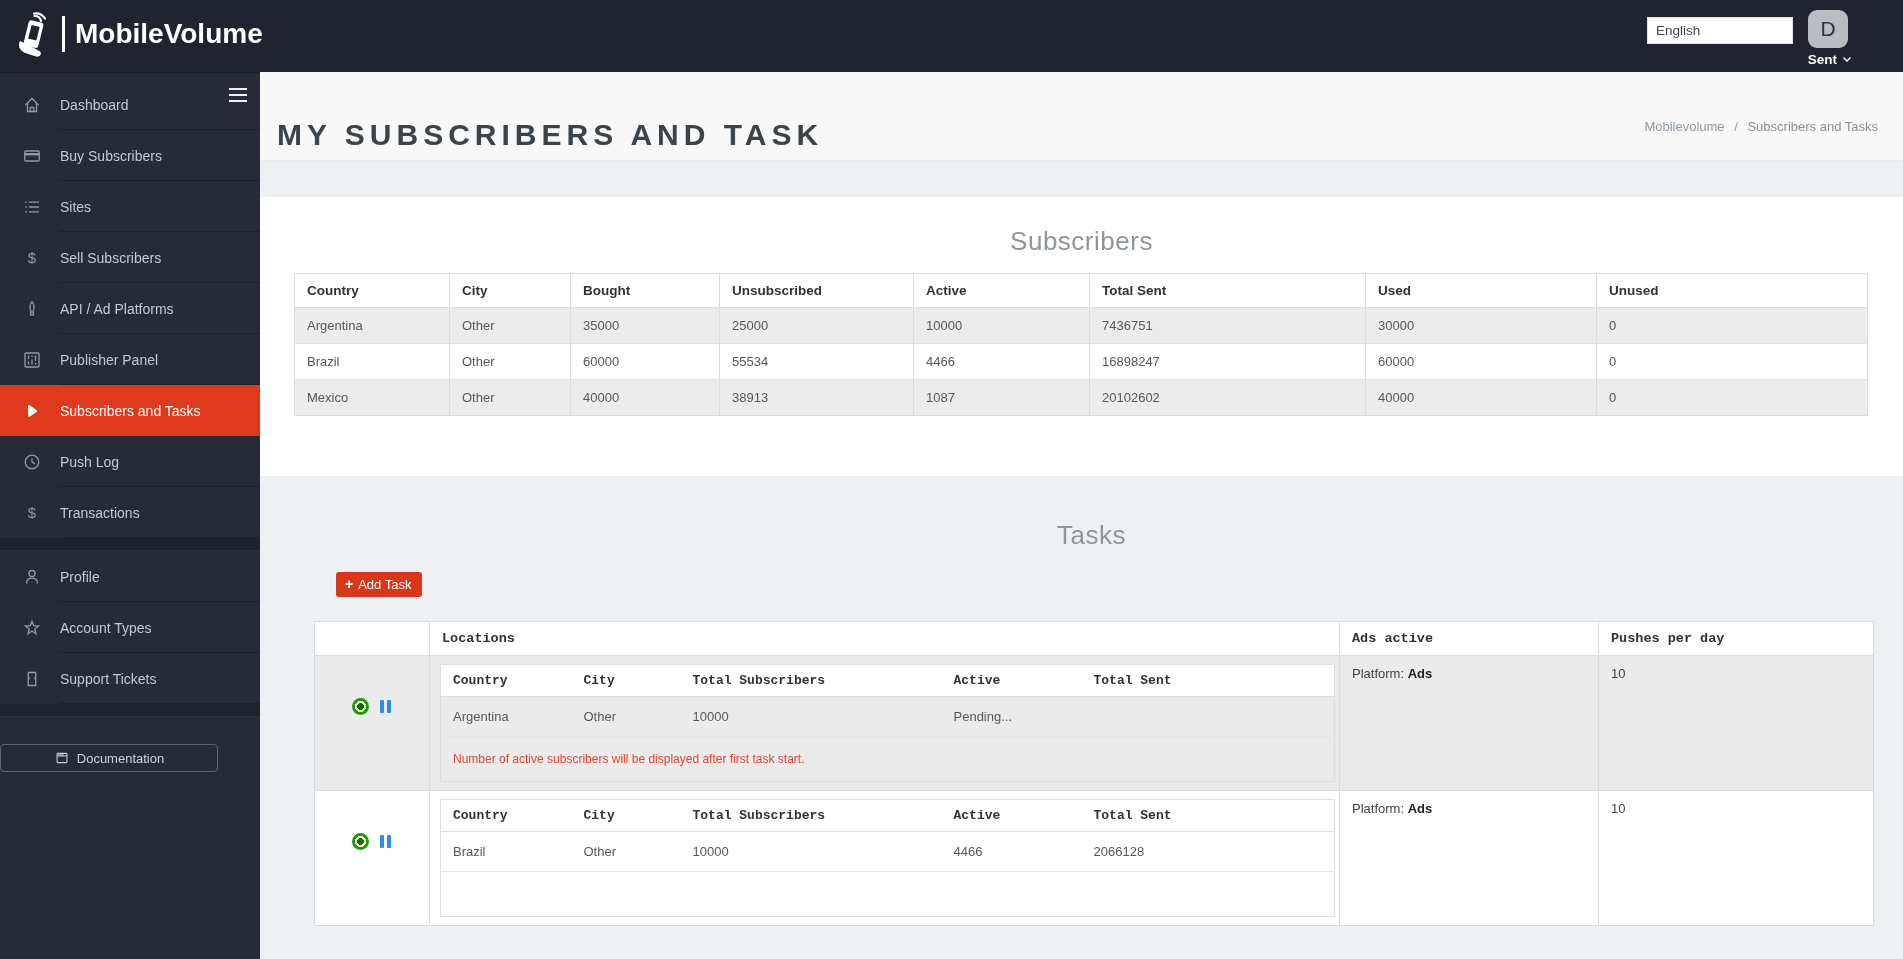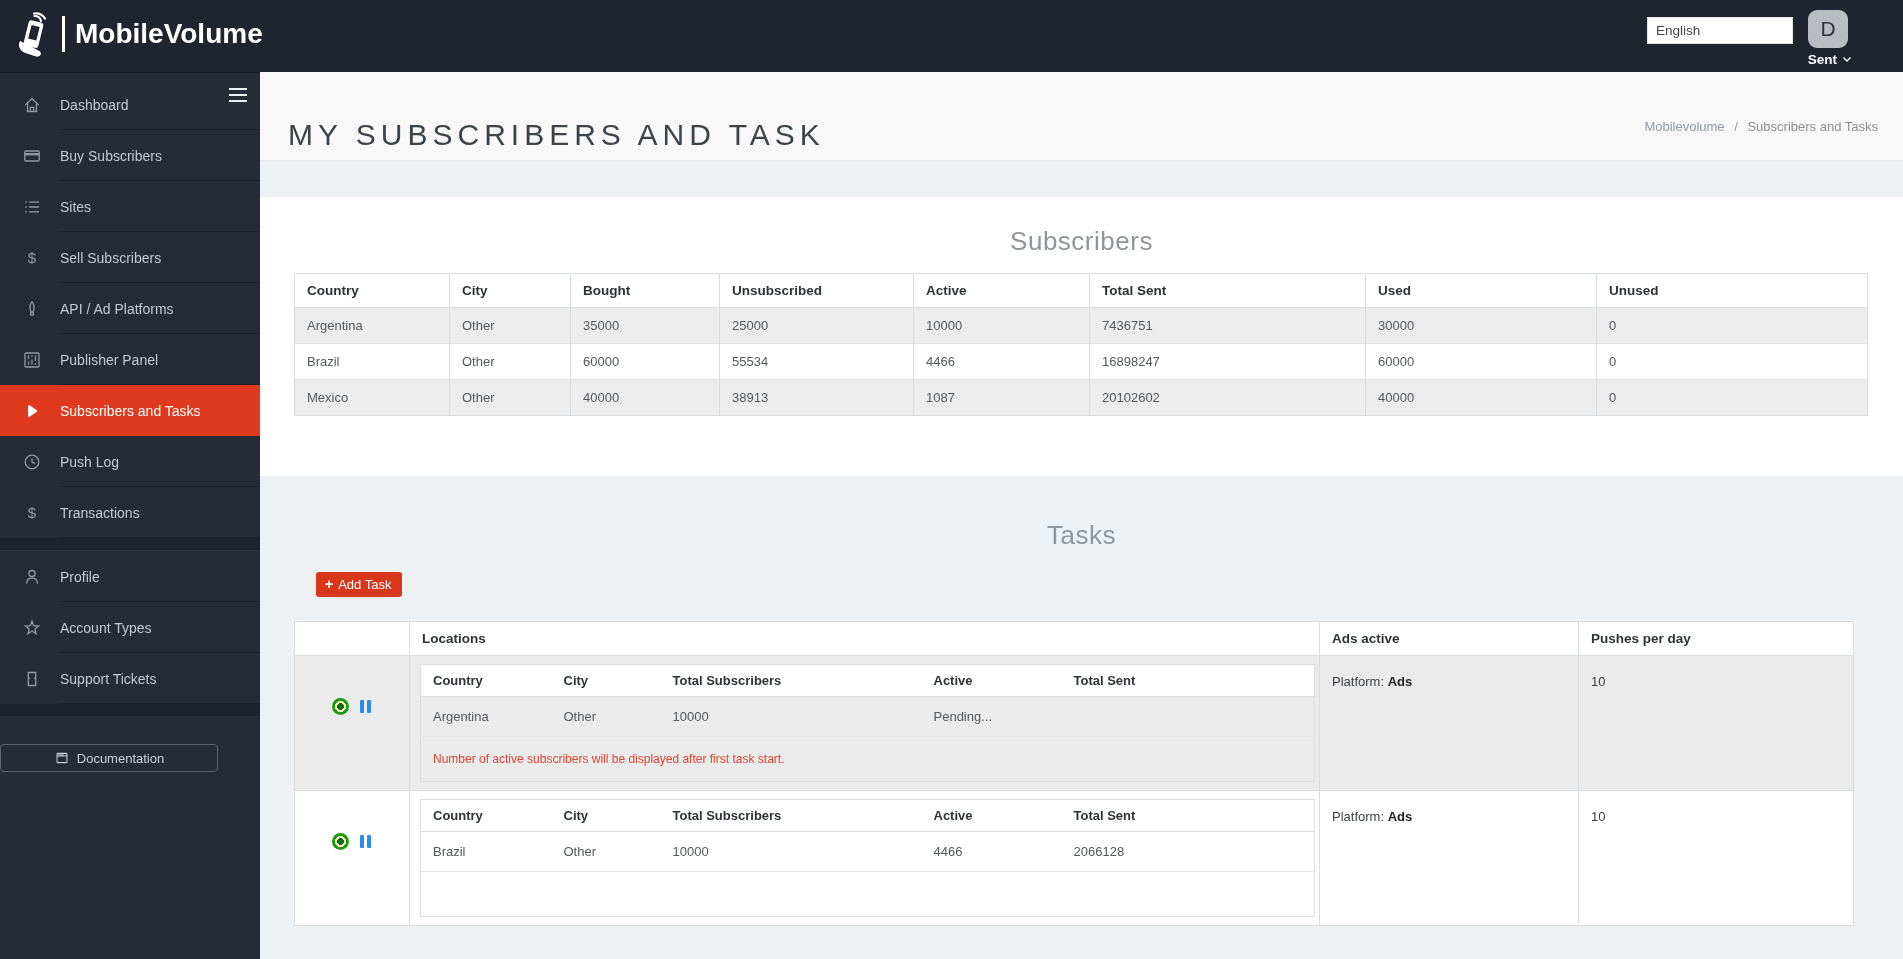--- a/index.html
+++ b/index.html
@@ -41,64 +41,64 @@
     color:#ccd1d8;font-size:13px;display:flex;align-items:center;justify-content:center;gap:7px;cursor:pointer;
     font-family:"Liberation Sans",sans-serif;}
   .doc-btn .icn{width:16px;height:16px;color:#ccd1d8;}
 
   
   .main{position:absolute;top:72px;left:260px;width:1643px;height:887px;}
   .header-top{position:relative;height:89px;background:#f8f8f9;border-bottom:1px solid #ebebeb;}
   .breadcrumb{position:absolute;top:11px;right:25px;font-size:13px;color:#8f8f8f;margin-top:36px;}
   .breadcrumb .bc-root{color:#8e9aa6;cursor:pointer;}
   .breadcrumb .bc-sep{margin:0 6px;color:#9a9a9a;}
-  .page-title{position:absolute;left:17px;top:46px;font-size:30px;line-height:34px;font-weight:400;
-    letter-spacing:5px;color:#3d4449;margin-left:11px;}
+  .page-title{position:absolute;left:17px;top:46px;font-size:30px;line-height:34px;font-weight:700;
+    letter-spacing:5px;color:#3d4449;}
   .header-bottom{height:81px;background:#f4f4f6;padding:11px 0 0 19px;}
   .page-subtitle{font-size:15px;color:#b3b3b3;}
   .band{height:36px;background:var(--tasks-bg);}
   .panel-white{height:279px;background:#fff;}
   .section-heading{text-align:center;font-size:26px;font-weight:400;letter-spacing:0.5px;color:#8f969b;}
   .panel-white .section-heading{padding-top:29px;}
 
   
   .subs-table{border-collapse:collapse;margin:16px 36px 0 34px;width:1573px;background:#fff;table-layout:fixed;}
   .subs-table th{border:1px solid var(--border);font-size:13.5px;font-weight:700;color:#2e3338;
     text-align:left;padding:9px 12px;background:#fff;}
   .subs-table td{border-left:1px solid var(--border);border-right:1px solid var(--border);
     border-top:1px solid #e0e2e4;font-size:13px;color:#54585c;padding:10px 12px;}
   .subs-table tbody tr:nth-child(odd) td{background:#ececec;}
   .subs-table tbody tr:last-child td{border-bottom:1px solid var(--border);}
 
   
-  .tasks-section{background:var(--tasks-bg);height:402px;}
+  .tasks-section{background:var(--tasks-bg);height:402px;margin-left:20px;}
   .tasks-section .section-heading{padding-top:44px;}
   .add-task-btn{margin:21px 0 0 56px;background:#d9371c;color:#fff;border:none;border-radius:3px;
     font-size:13px;padding:5px 11px 6px 9px;height:25px;display:inline-flex;align-items:center;gap:5px;
     cursor:pointer;font-family:"Liberation Sans",sans-serif;}
   .add-task-btn .plus{font-size:14px;font-weight:700;line-height:13px;}
   .tasks-table{border-collapse:collapse;margin:24px 0 0 34px;width:1559px;table-layout:fixed;}
   .tasks-table th{border:1px solid var(--border);background:#fff;font-size:13.5px;font-weight:700;
-    color:#2e3338;text-align:left;padding:8px 12px;height:34px;}
+    color:#2e3338;text-align:left;padding:8px 12px;height:34px;font-family:Liberation Mono, monospace;}
   .tasks-table td{border:1px solid var(--border);vertical-align:top;font-size:13px;color:#3b3f44;}
   .task-row td{background:#fff;}
   .task-row.striped td{background:#ebebeb;}
   .control-cell{text-align:center;padding-top:42px;}
   .controls{display:inline-flex;align-items:center;gap:9px;}
   .status-green{width:17px;height:17px;border-radius:50%;display:inline-block;
     background:radial-gradient(circle,#0e6e0c 0%,#0e6e0c 29%,#eef5c0 29%,#eef5c0 46%,var(--status-green,#1f9a10) 46%,#1f9a10 100%);}
   .pause-btn{display:inline-flex;cursor:pointer;}
   .pause-btn i{display:inline-block;width:4px;height:13px;background:var(--pause-blue);margin:0 1.5px;border-radius:1px;}
   .loc-cell{padding:8px 10px;}
   .loc-table{border-collapse:collapse;width:100%;background:#fff;border:1px solid #dcdfe2;table-layout:fixed;}
   .loc-table th{border:none;border-bottom:1px solid #dcdfe2;background:#fff;font-size:13px;font-weight:700;
     color:#2e3338;text-align:left;padding:8px 12px;height:31px;}
   .loc-table td{border:none;border-bottom:1px solid #e4e6e8;font-size:13px;color:#54585c;padding:12px 12px;}
   .loc-table .note-cell{font-size:12px;color:var(--note-red);padding:15px 12px;border-bottom:none;}
-  .ads-cell,.pushes-cell{padding:18px 12px;font-size:13px;color:#3b3f44;}
+  .ads-cell,.pushes-cell{padding:10px 12px;font-size:13px;color:#3b3f44;}
   .ads-cell b{color:#222;}
   .icn{display:inline-block;}
 </style>
 </head>
 <body>
 
 <div id="page">
 
   <div class="topbar">
     <div class="brand">

